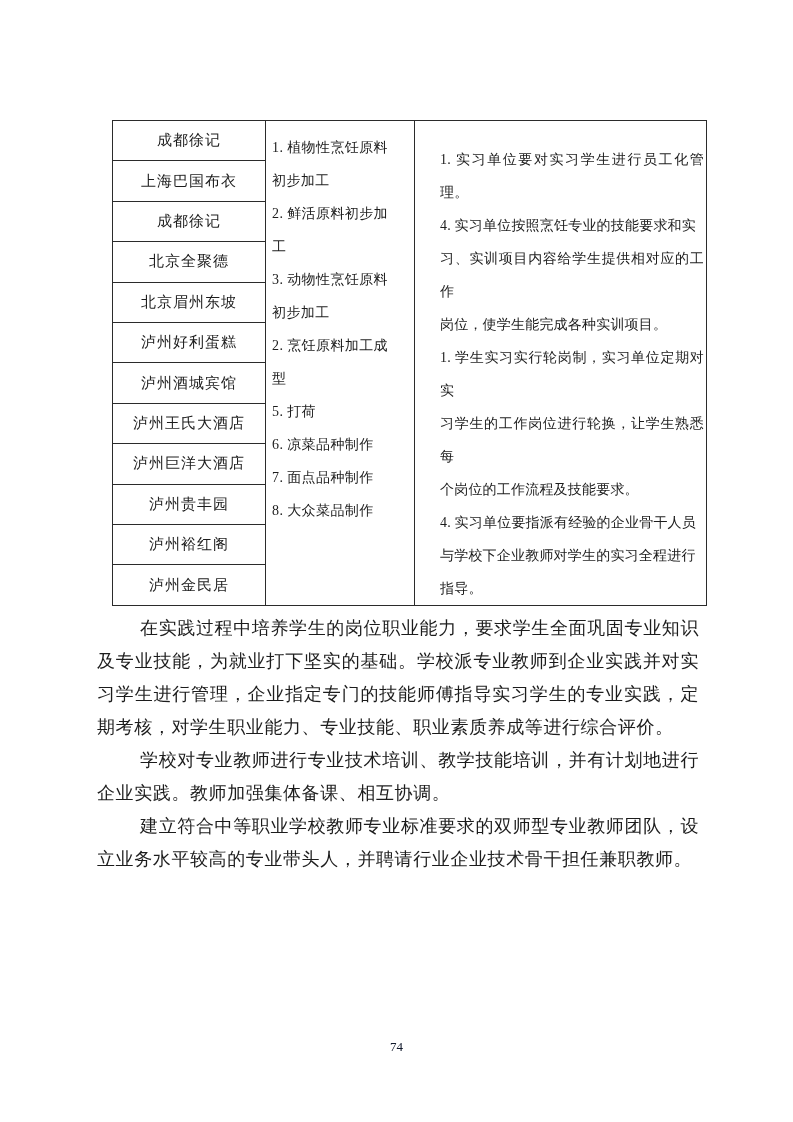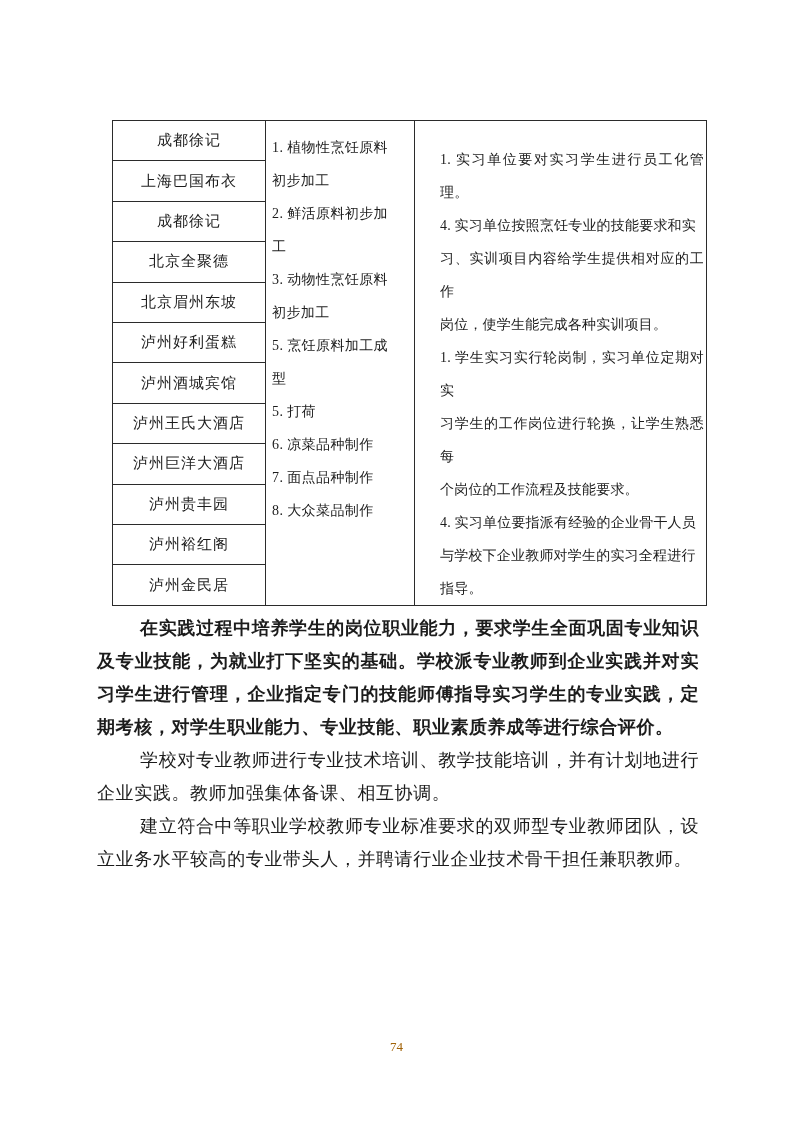--- a/index.html
+++ b/index.html
@@ -60,58 +60,58 @@
     margin-left: 20px;
   }
   p.body-para {
     margin: 0;
     font-size: 18px;
     line-height: 33px;
     letter-spacing: 0.6px;
     text-align: justify;
     text-indent: 43px;
   }
-  p.first-after-table { margin-top: 6px; font-weight: bold; }
+  p.first-after-table { margin-top: 6px; }
   h2.section-heading {
     margin: 14px 0 3px 0;
     font-family: "Liberation Sans", "DejaVu Sans", sans-serif;
     font-size: 19px;
     font-weight: bold;
     letter-spacing: 2px;
     text-indent: 43px;
     line-height: 33px;
     color: #111111;
   }
   .page-number {
     position: absolute;
     top: 1039px; left: 0;
     width: 100%;
     text-align: center;
     font-size: 13px;
-    color: #a16207;
+    color: #0f172a;
   }
 </style>
 </head>
 <body>
 
 <div class="page">
   <div class="content">
 
     <table class="practice-table">
       <tbody>
         <tr>
           <td class="company-cell">成都徐记</td>
           <td class="tasks-cell" rowspan="12">
             <div class="task-item">1. 植物性烹饪原料
 初步加工</div>
             <div class="task-item">2. 鲜活原料初步加
 工</div>
             <div class="task-item">3. 动物性烹饪原料
 初步加工</div>
-            <div class="task-item">5. 烹饪原料加工成
+            <div class="task-item">2. 烹饪原料加工成
 型</div>
             <div class="task-item">5. 打荷</div>
             <div class="task-item">6. 凉菜品种制作</div>
             <div class="task-item">7. 面点品种制作</div>
             <div class="task-item">8. 大众菜品制作</div>
           </td>
           <td class="reqs-cell" rowspan="12">
             <div class="req-item">1. 实习单位要对实习学生进行员工化管理。</div>
             <div class="req-item">4. 实习单位按照烹饪专业的技能要求和实
 习、实训项目内容给学生提供相对应的工作

